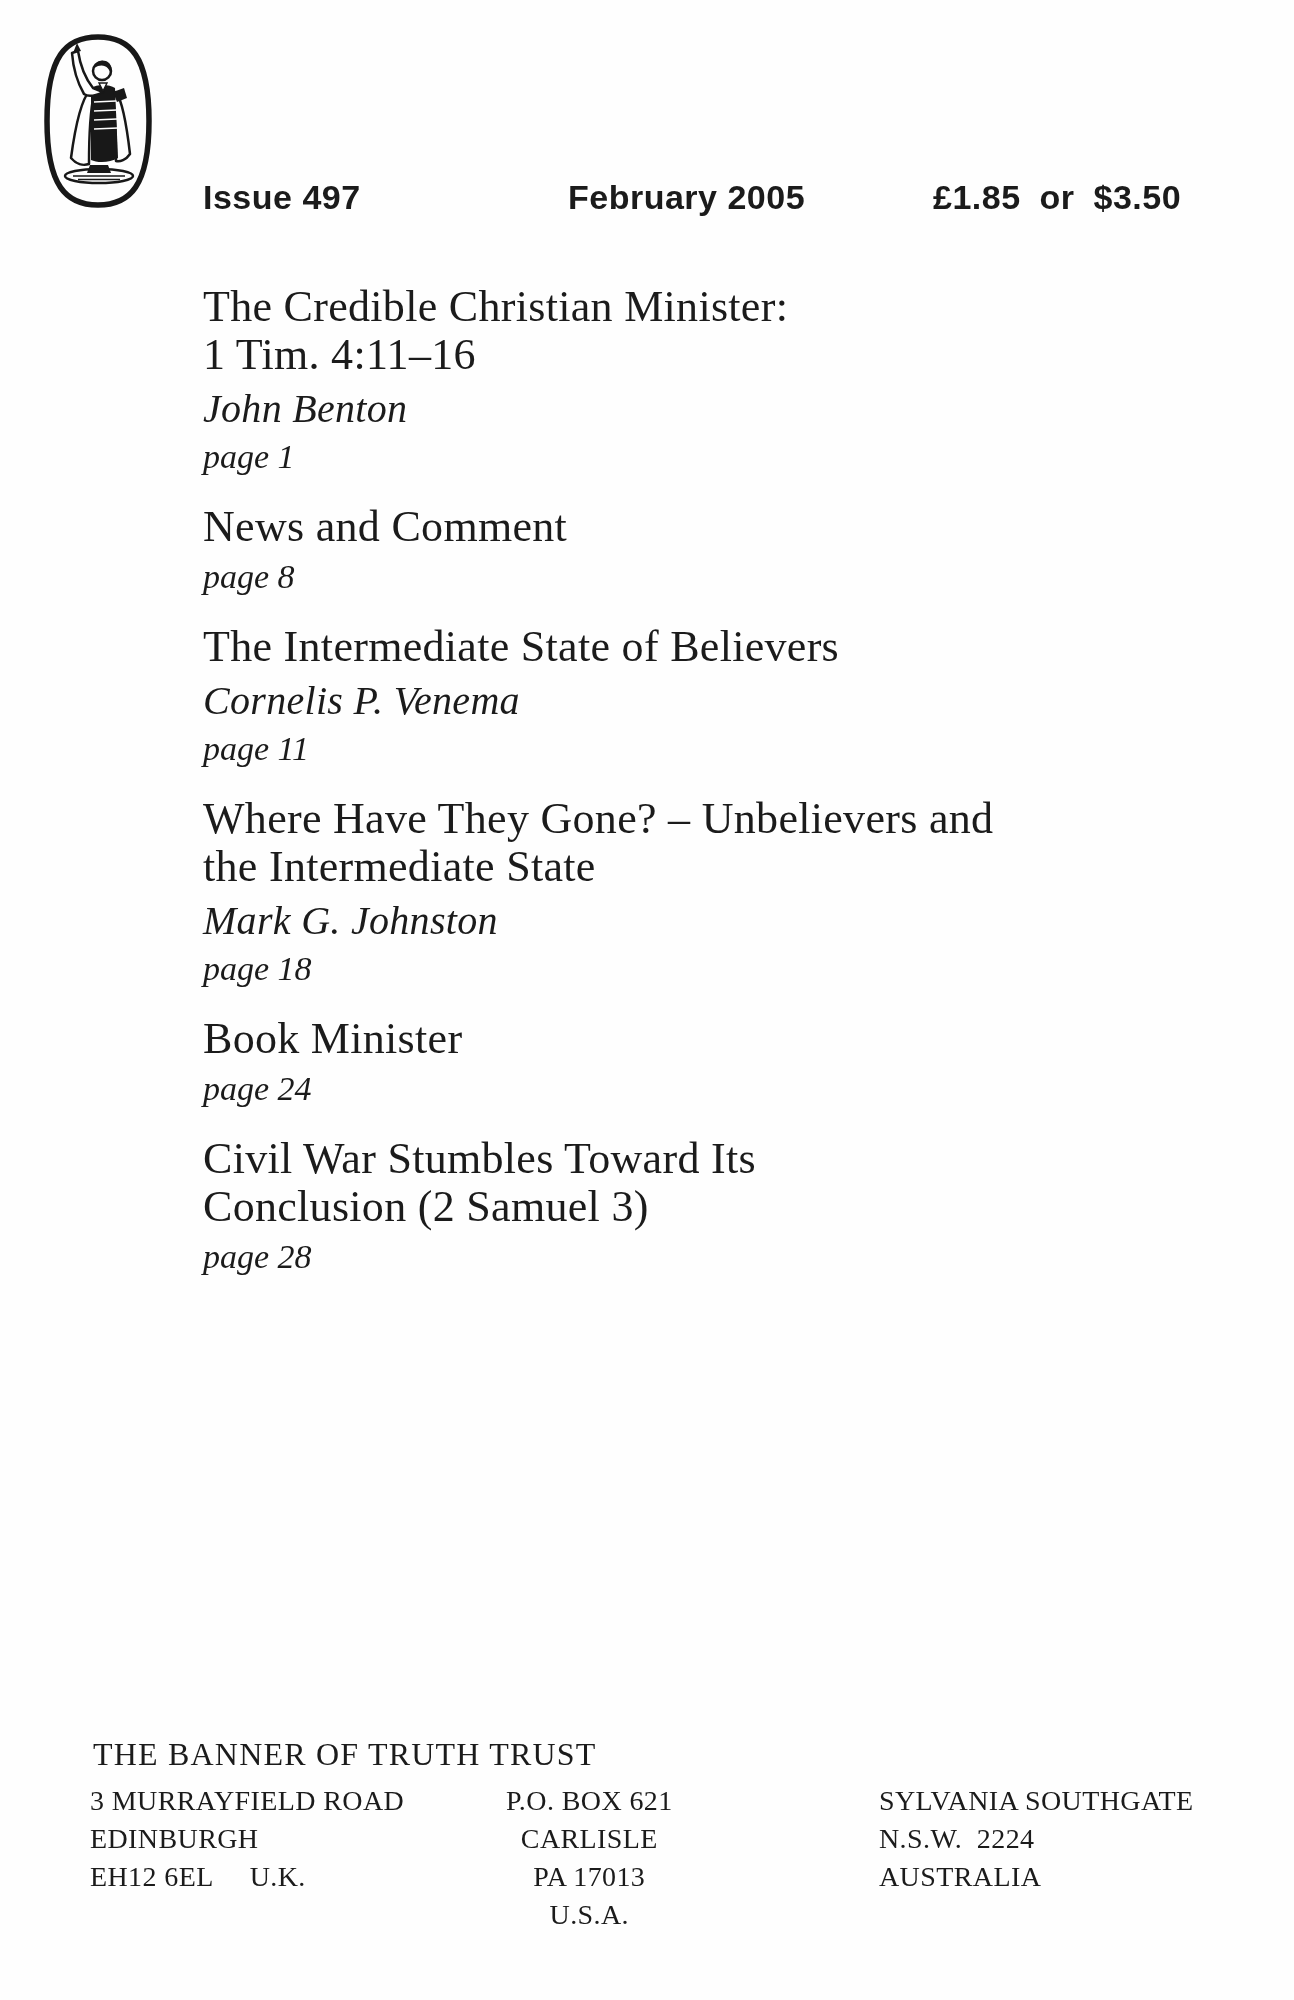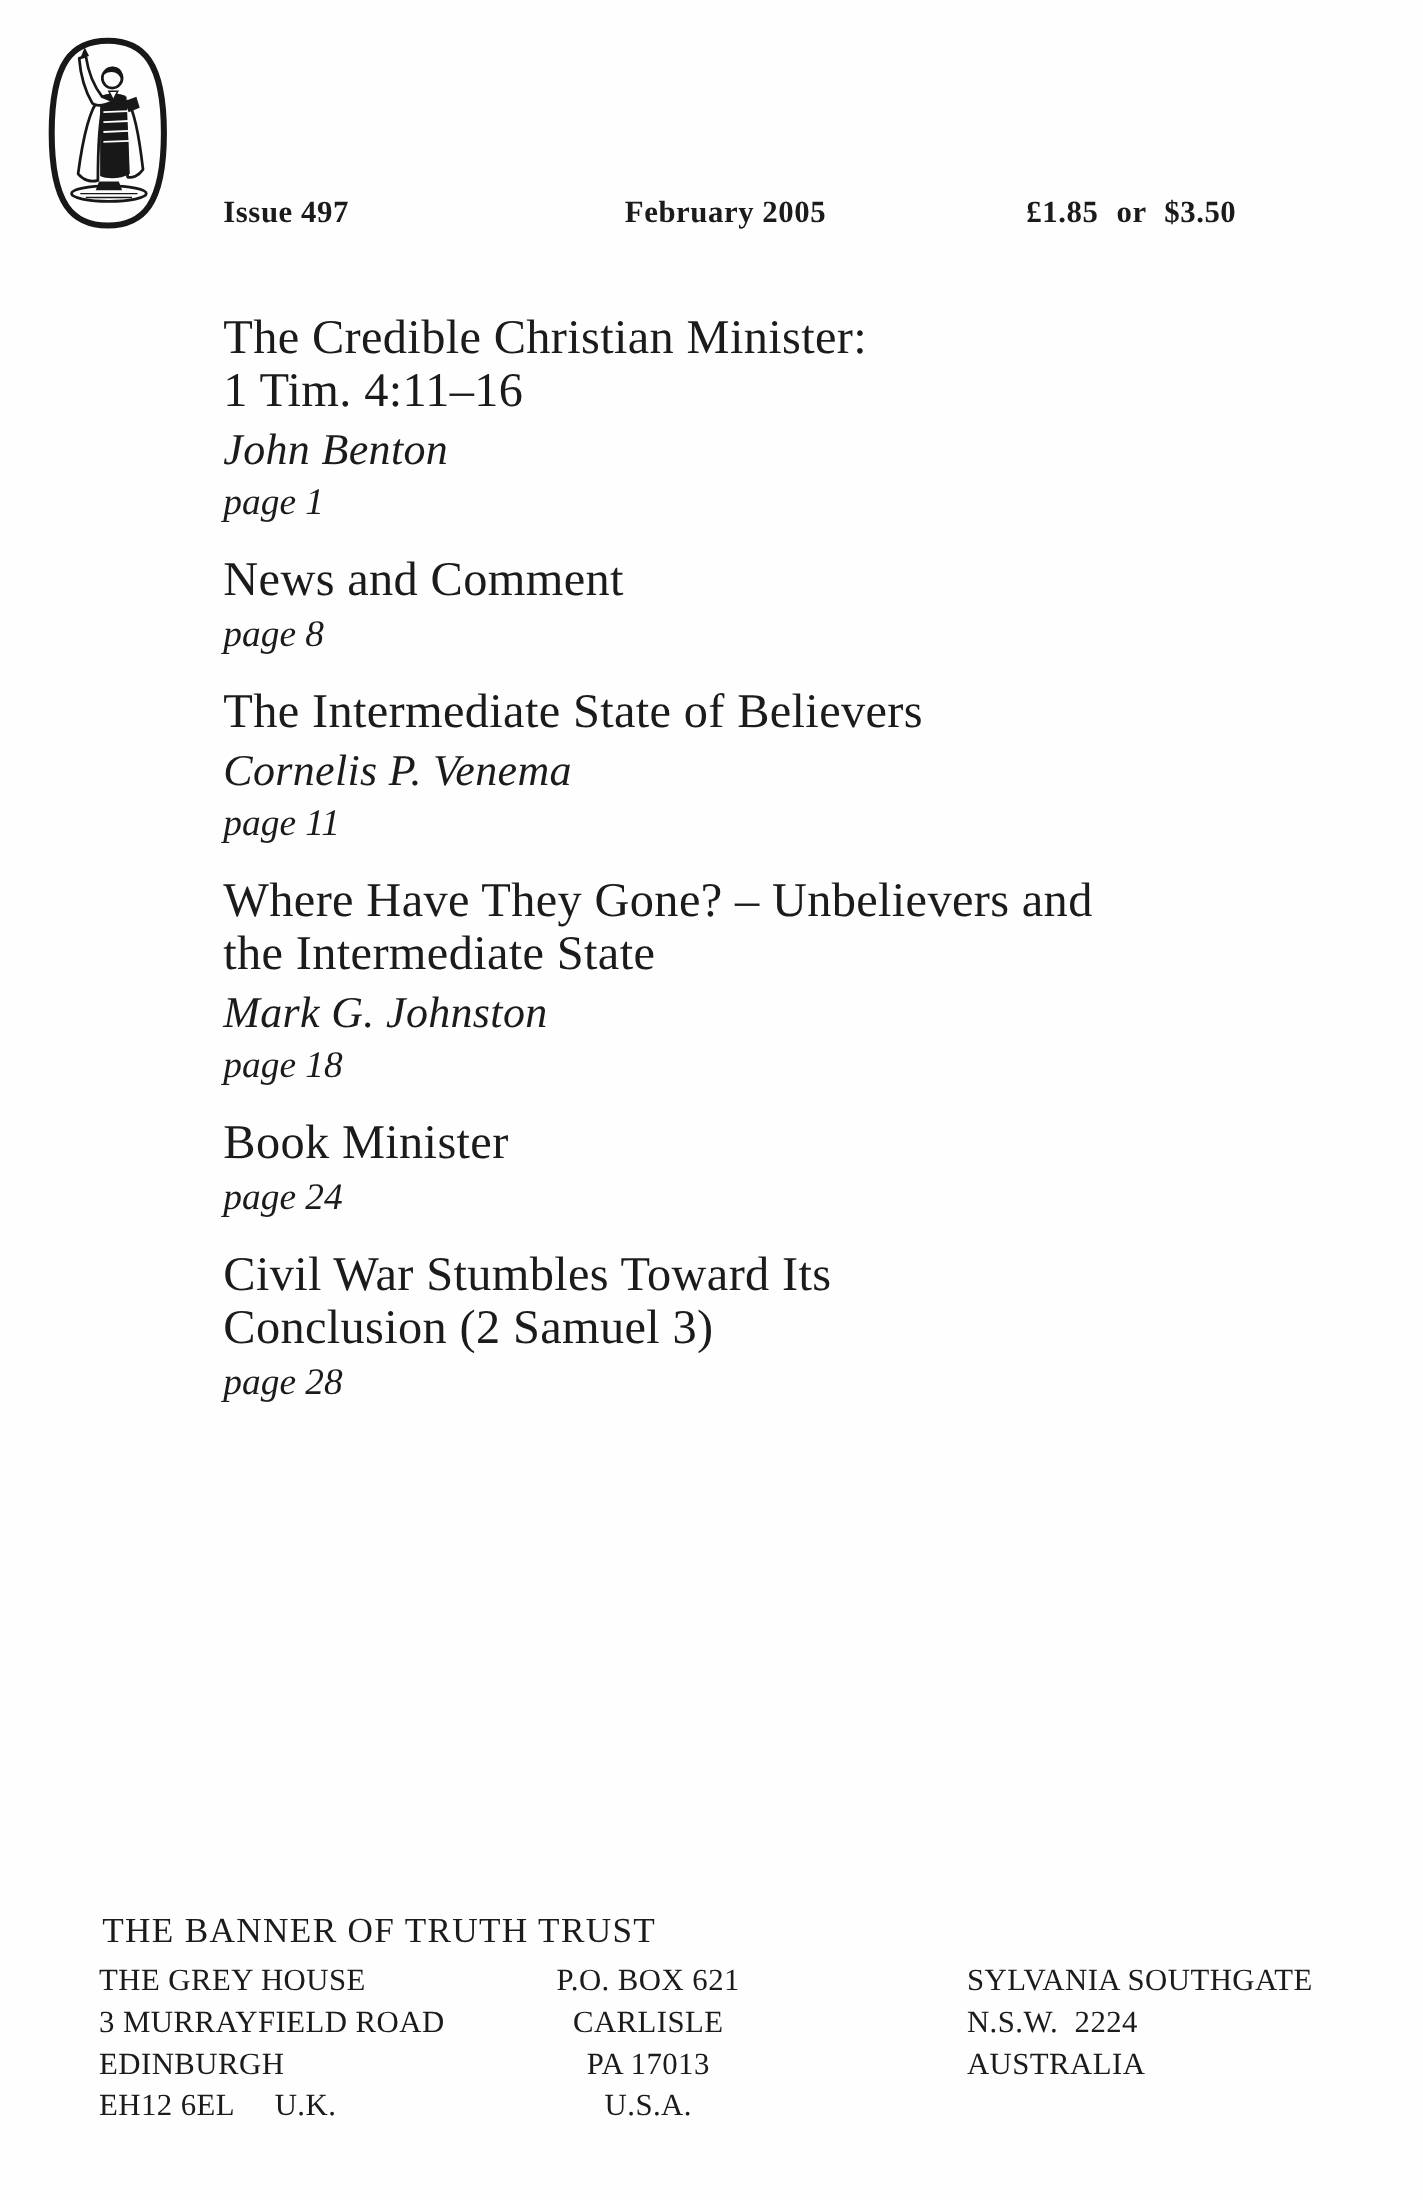--- a/index.html
+++ b/index.html
@@ -22,23 +22,23 @@
     left: 33px;
     top: 30px;
     width: 130px;
     height: 182px;
   }
 
   
   .masthead span {
     position: absolute;
     top: 178px;
-    font-family: Liberation Serif, serif;
+    font-family: Liberation Sans, sans-serif;
     font-weight: bold;
-    font-size: 28px;
+    font-size: 34px;
     letter-spacing: 0.5px;
     white-space: pre;
   }
   .issue  { left: 203px; }
   .date   { left: 568px; text-align: center; }
   .price  { left: 933px; word-spacing: 9px; }
 
   
   .contents {
     position: absolute;
@@ -161,21 +161,20 @@
       <div class="entry-title">Civil War Stumbles Toward Its</div>
       <div class="entry-title">Conclusion (2 Samuel 3)</div>
       <div class="entry-page">page 28</div>
     </article>
 
   </div>
 
   <div class="org">THE BANNER OF TRUTH TRUST</div>
 
   <div class="addr addr-uk">
-    <div>THE GREY HOUSE</div>
     <div>3 MURRAYFIELD ROAD</div>
     <div>EDINBURGH</div>
     <div>EH12 6EL     U.K.</div>
   </div>
 
   <div class="addr addr-usa">
     <div>P.O. BOX 621</div>
     <div>CARLISLE</div>
     <div>PA 17013</div>
     <div>U.S.A.</div>

